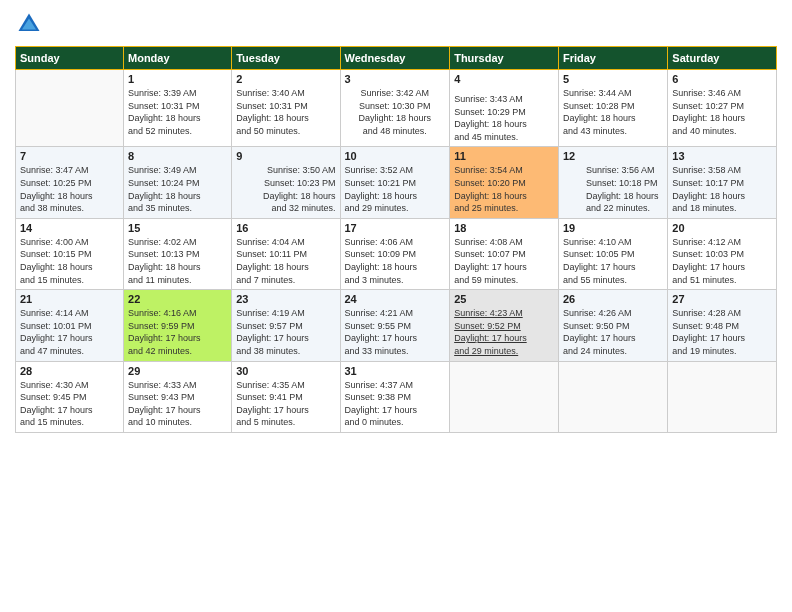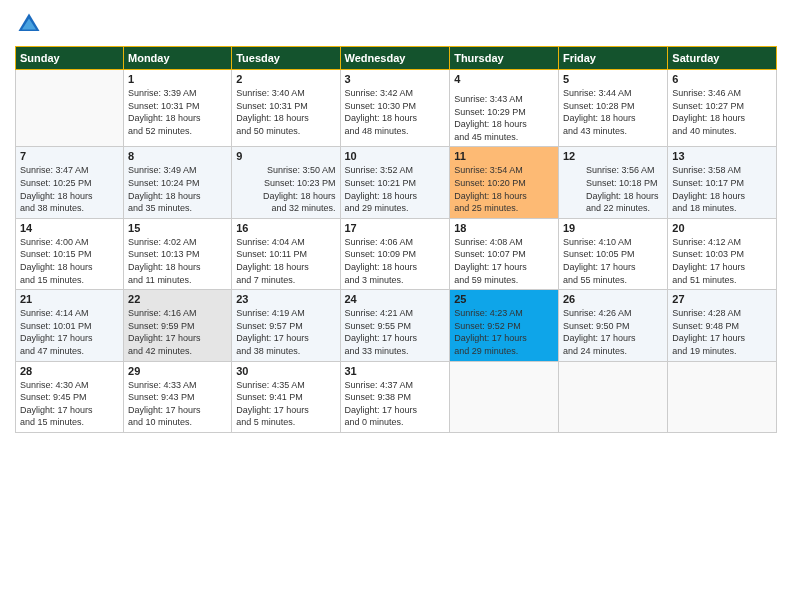--- a/index.html
+++ b/index.html
@@ -136,21 +136,21 @@
           </td>
           <td>
             <div class="day-number">2</div>
             <div class="day-info" style="white-space: pre-line;">Sunrise: 3:40 AM
 Sunset: 10:31 PM
 Daylight: 18 hours
 and 50 minutes.</div>
           </td>
           <td>
             <div class="day-number">3</div>
-            <div class="day-info" style="white-space: pre-line;">Sunrise: 3:42 AM
+            <div class="day-info" style="white-space: pre-line; text-align: center;">Sunrise: 3:42 AM
 Sunset: 10:30 PM
 Daylight: 18 hours
 and 48 minutes.</div>
           </td>
           <td>
             <div class="day-number">4</div>
             <div class="day-info" style="white-space: pre-line; margin-top: 8px;">Sunrise: 3:43 AM
 Sunset: 10:29 PM
 Daylight: 18 hours
 and 45 minutes.</div>
@@ -273,44 +273,44 @@
           </td>
         </tr>
         <tr>
           <td style="background: rgb(242, 246, 250);">
             <div class="day-number">21</div>
             <div class="day-info" style="white-space: pre-line;">Sunrise: 4:14 AM
 Sunset: 10:01 PM
 Daylight: 17 hours
 and 47 minutes.</div>
           </td>
-          <td style="background: #e5e5e5;">
+          <td style="background: #bef264;">
             <div class="day-number">22</div>
             <div class="day-info" style="white-space: pre-line;">Sunrise: 4:16 AM
 Sunset: 9:59 PM
 Daylight: 17 hours
 and 42 minutes.</div>
           </td>
           <td style="background: rgb(242, 246, 250); margin-top: 8px;">
             <div class="day-number">23</div>
             <div class="day-info" style="white-space: pre-line;">Sunrise: 4:19 AM
 Sunset: 9:57 PM
 Daylight: 17 hours
 and 38 minutes.</div>
           </td>
           <td style="background: rgb(242, 246, 250);">
             <div class="day-number">24</div>
             <div class="day-info" style="white-space: pre-line;">Sunrise: 4:21 AM
 Sunset: 9:55 PM
 Daylight: 17 hours
 and 33 minutes.</div>
           </td>
-          <td style="background: #0ea5e9;">
+          <td style="background: #e5e5e5;">
             <div class="day-number">25</div>
-            <div class="day-info" style="white-space: pre-line;">Sunrise: 4:23 AM
+            <div class="day-info" style="white-space: pre-line; text-decoration: underline;">Sunrise: 4:23 AM
 Sunset: 9:52 PM
 Daylight: 17 hours
 and 29 minutes.</div>
           </td>
           <td style="background: rgb(242, 246, 250);">
             <div class="day-number">26</div>
             <div class="day-info" style="white-space: pre-line;">Sunrise: 4:26 AM
 Sunset: 9:50 PM
 Daylight: 17 hours
 and 24 minutes.</div>

